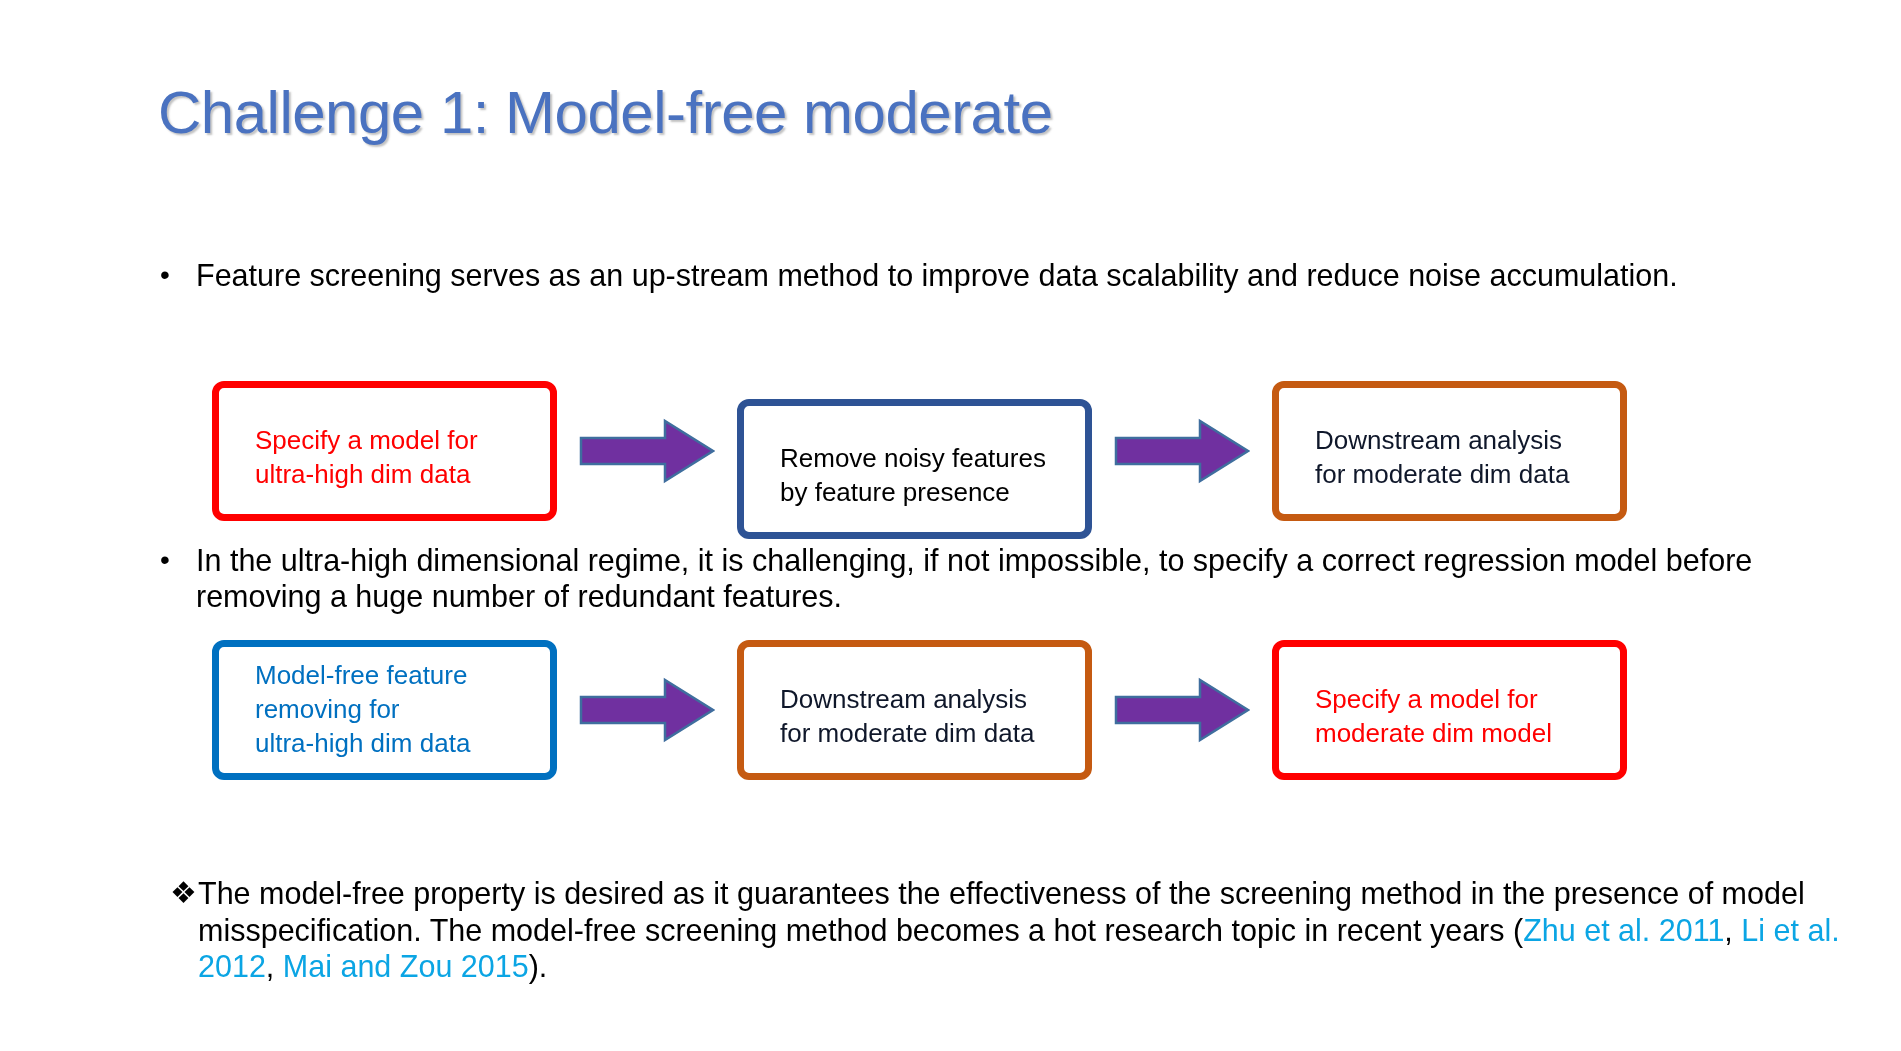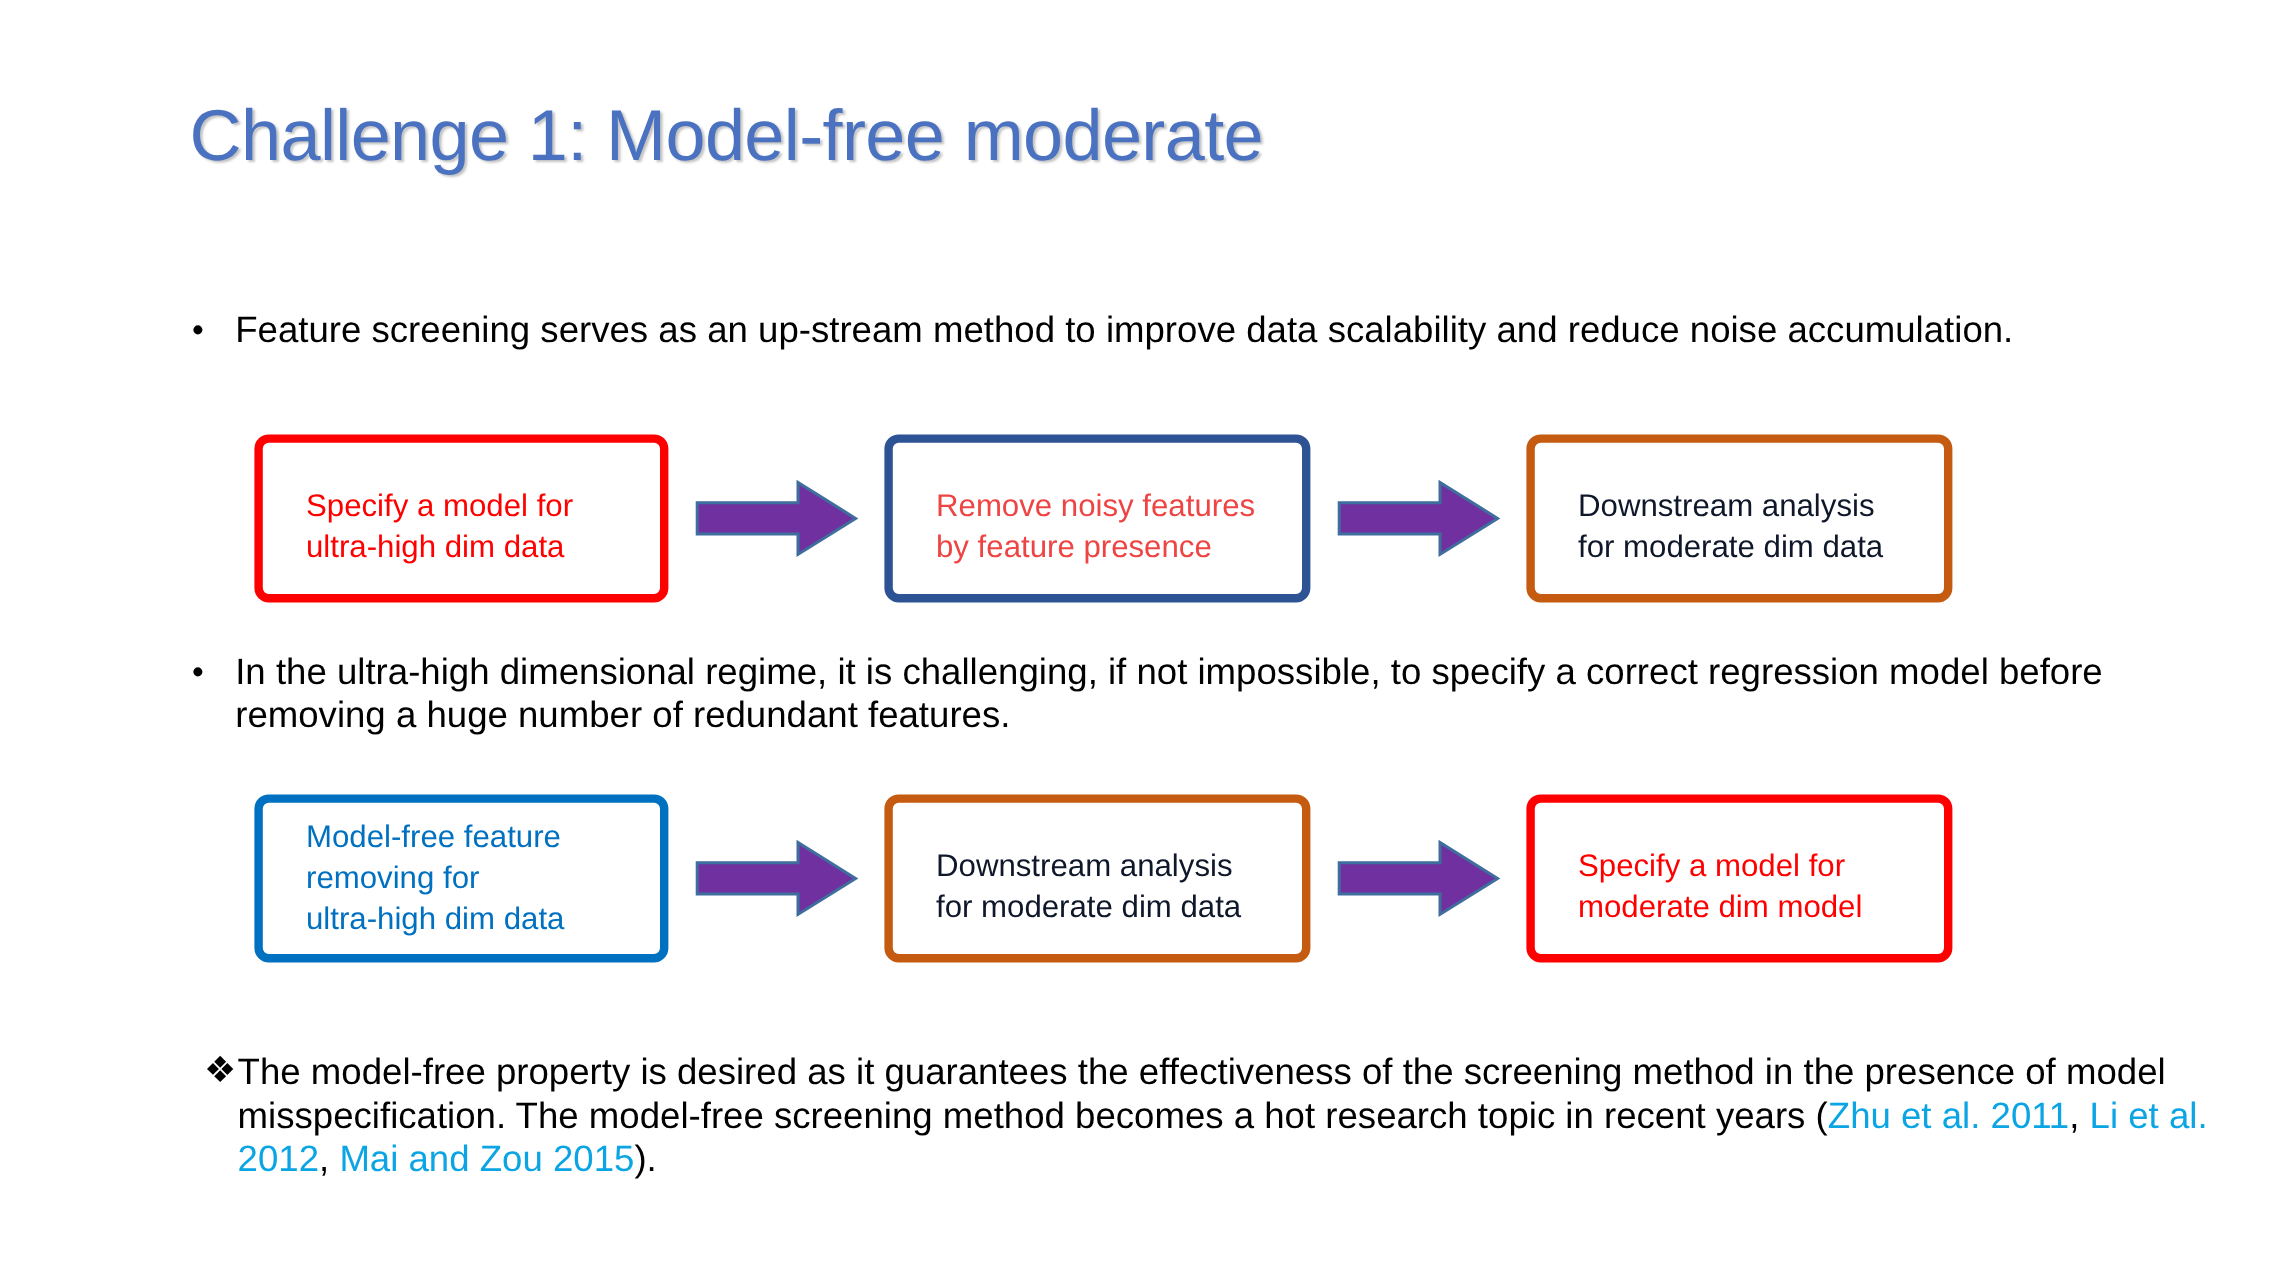--- a/index.html
+++ b/index.html
@@ -69,21 +69,21 @@
     color: #0BA5E4;
   }
 
   
   .flow-row {
     position: absolute;
     display: flex;
     align-items: center;
   }
   #flow-row-1 { left: 212px; top: 362px; }
-  #flow-row-2 { left: 212px; top: 662px; }
+  #flow-row-2 { left: 212px; top: 640px; }
 
   .flow-box {
     box-sizing: border-box;
     border-style: solid;
     border-width: 7px;
     border-radius: 12px;
     background: #ffffff;
     display: flex;
     flex-direction: column;
     justify-content: center;
@@ -101,21 +101,21 @@
   #box-r1-c { width: 355px; }
 
   
   #flow-row-2 .flow-box { height: 140px; }
   #box-r2-a { width: 345px; padding-top: 6px; padding-bottom: 6px; }
   #box-r2-b { width: 355px; }
   #box-r2-c { width: 355px; }
 
   
   .c-red    { border-color: #FF0000; color: #FF0000; }
-  .c-navy   { border-color: #2E5395; color: #ef4444; }
+  .c-navy   { border-color: #2E5395; color: #000000; margin-top: 37px; }
   .c-orange { border-color: #C55A11; color: #0f172a; }
   .c-blue   { border-color: #0070C0; color: #0070C0; }
 
   
   .arrow-wrap {
     flex: 0 0 auto;
     display: flex;
     align-items: center;
     justify-content: center;
   }

